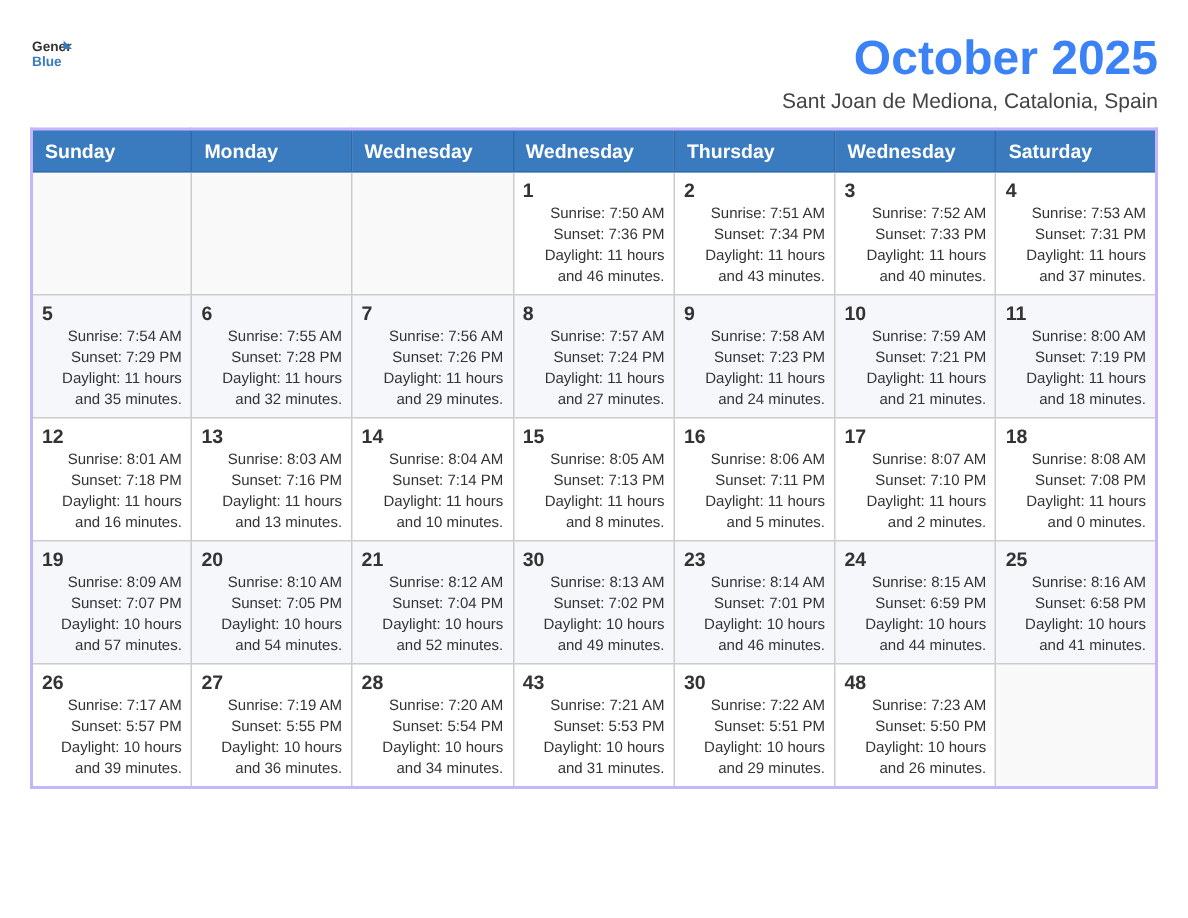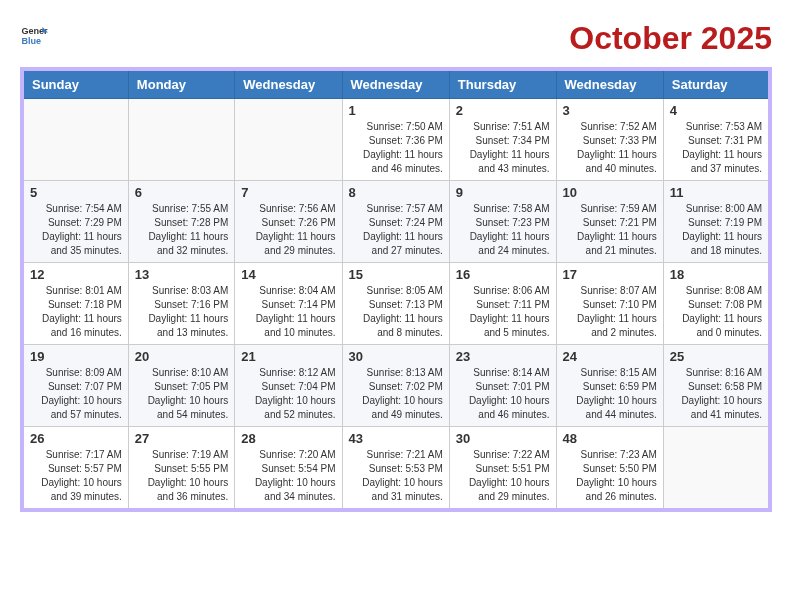--- a/index.html
+++ b/index.html
@@ -24,31 +24,31 @@
     .logo-icon {
       width: 28px;
       height: 28px;
     }
     .title-section {
       text-align: right;
     }
     .month-year {
       font-size: 32px;
       font-weight: bold;
-      color: #b91c1c;
+      color: #3b82f6;
     }
     .location {
       font-size: 14px;
       color: #444;
       margin-top: 2px;
     }
     .calendar {
       width: 100%;
       border-collapse: collapse;
-      border: 4px solid #c4b5fd;
+      border: 2px solid #c4b5fd;
     }
     .calendar th {
       background-color: #3a7bbf;
       color: #fff;
       font-size: 13px;
       font-weight: bold;
       padding: 6px 8px;
       text-align: left;
       border: 1px solid #2e6aa8;
     }
@@ -89,20 +89,21 @@
 <div class="header-section">
   <div class="logo">
     <svg class="logo-icon" viewBox="0 0 40 40">
       <text x="2" y="20" font-size="13" font-weight="bold" fill="#333">General</text>
       <text x="2" y="34" font-size="13" font-weight="bold" fill="#3a7bbf">Blue</text>
       <polygon points="32,10 40,18 32,18" fill="#3a7bbf"></polygon>
     </svg>
   </div>
   <div class="title-section">
     <div class="month-year">October 2025</div>
+    <div class="location">Sant Joan de Mediona, Catalonia, Spain</div>
   </div>
 </div>
 
 <table class="calendar">
   <thead>
     <tr>
     <th>Sunday</th>
         <th>Monday</th>
         <th>Wednesday</th>
         <th>Wednesday</th>

